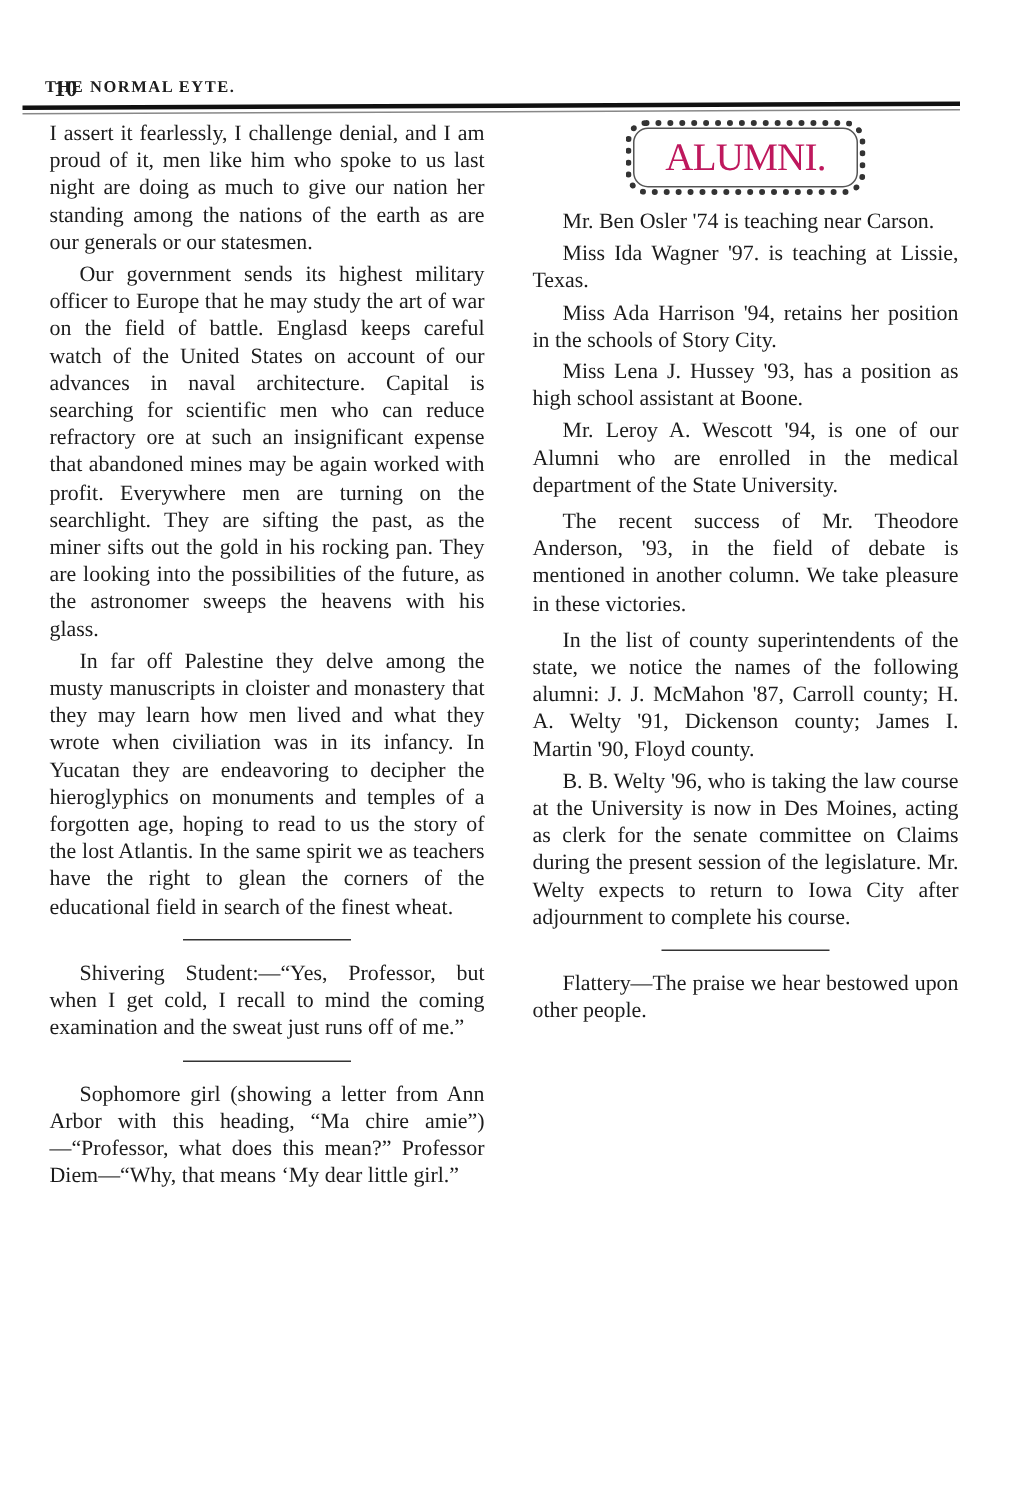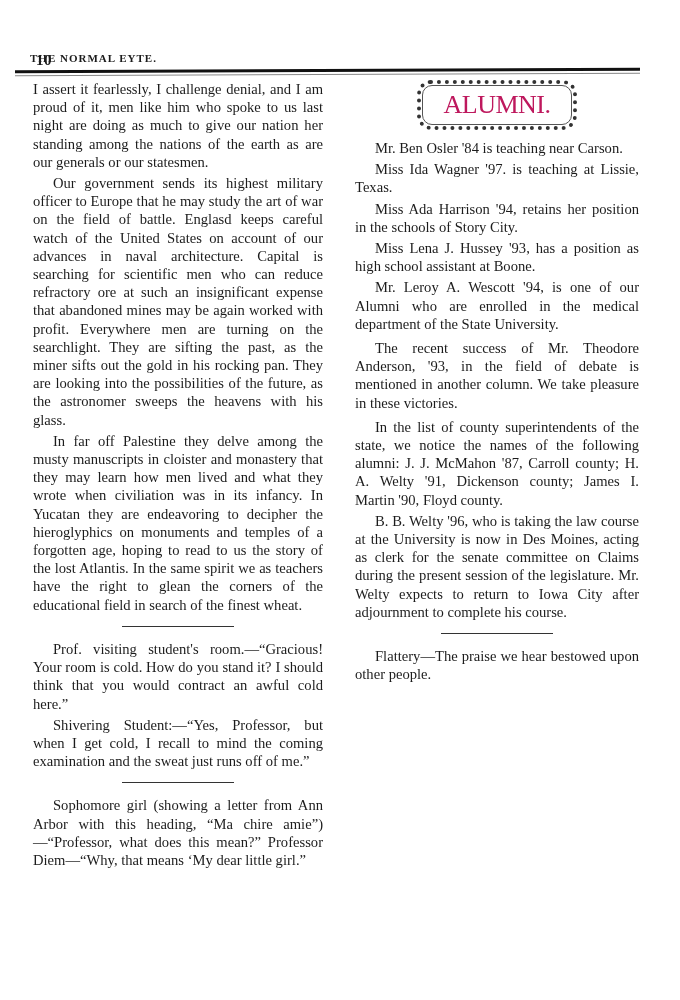--- a/index.html
+++ b/index.html
@@ -133,36 +133,35 @@
 <div class="header-rule"></div>
 <div class="header-rule-thin"></div>
 
 <div class="column col-left">
   <p class="para no-indent">I assert it fearlessly, I challenge denial, and I am proud of it, men like him who spoke to us last night are doing as much to give our nation her standing among the nations of the earth as are our generals or our statesmen.</p>
   <p class="para">Our government sends its highest military officer to Europe that he may study the art of war on the field of battle. Englasd keeps careful watch of the United States on account of our advances in naval architecture. Capital is searching for scientific men who can reduce refractory ore at such an insignificant expense that abandoned mines may be again worked with profit. Everywhere men are turning on the searchlight. They are sifting the past, as the miner sifts out the gold in his rocking pan. They are looking into the possibilities of the future, as the astronomer sweeps the heavens with his glass.</p>
   <p class="para">In far off Palestine they delve among the musty manuscripts in cloister and monastery that they may learn how men lived and what they wrote when civiliation was in its infancy. In Yucatan they are endeavoring to decipher the hieroglyphics on monuments and temples of a forgotten age, hoping to read to us the story of the lost Atlantis. In the same spirit we as teachers have the right to glean the corners of the educational field in search of the finest wheat.</p>
 
   <div class="divider"></div>
 
-  <p class="para">Prof. visiting student's room.—“Gracious! Your room is cold. How do you stand it? I should think that you would contract an awful cold here.”</p>
   <p class="para">Shivering Student:—“Yes, Professor, but when I get cold, I recall to mind the coming examination and the sweat just runs off of me.”</p>
 
   <div class="divider"></div>
 
   <p class="para">Sophomore girl (showing a letter from Ann Arbor with this heading, “Ma chire amie”)—“Professor, what does this mean?” Professor Diem—“Why, that means ‘My dear little girl.”</p>
 </div>
 
 <div class="column col-right">
   <div class="ornament-box">
     <div class="ornament-frame"></div>
     <div class="ornament-frame-inner"></div>
     <div class="ornament-title">ALUMNI.</div>
   </div>
 
-  <p class="para">Mr. Ben Osler '84 is teaching near Carson.</p>
+  <p class="para">Mr. Ben Osler '74 is teaching near Carson.</p>
   <p class="para">Miss Ida Wagner '97. is teaching at Lissie, Texas.</p>
   <p class="para">Miss Ada Harrison '94, retains her position in the schools of Story City.</p>
   <p class="para">Miss Lena J. Hussey '93, has a position as high school assistant at Boone.</p>
   <p class="para gap">Mr. Leroy A. Wescott '94, is one of our Alumni who are enrolled in the medical department of the State University.</p>
   <p class="para gap">The recent success of Mr. Theodore Anderson, '93, in the field of debate is mentioned in another column. We take pleasure in these victories.</p>
   <p class="para">In the list of county superintendents of the state, we notice the names of the following alumni: J. J. McMahon '87, Carroll county; H. A. Welty '91, Dickenson county; James I. Martin '90, Floyd county.</p>
   <p class="para">B. B. Welty '96, who is taking the law course at the University is now in Des Moines, acting as clerk for the senate committee on Claims during the present session of the legislature. Mr. Welty expects to return to Iowa City after adjournment to complete his course.</p>
 
   <div class="divider"></div>
 

